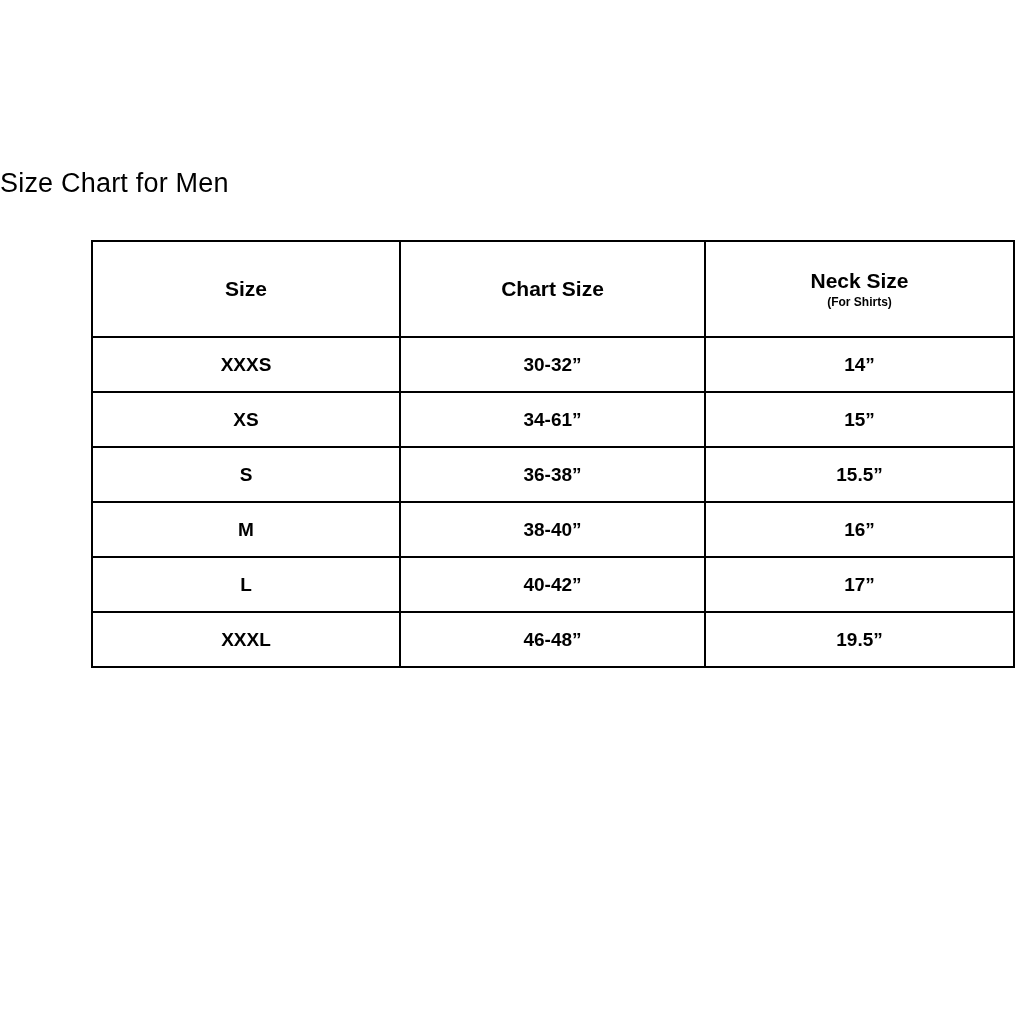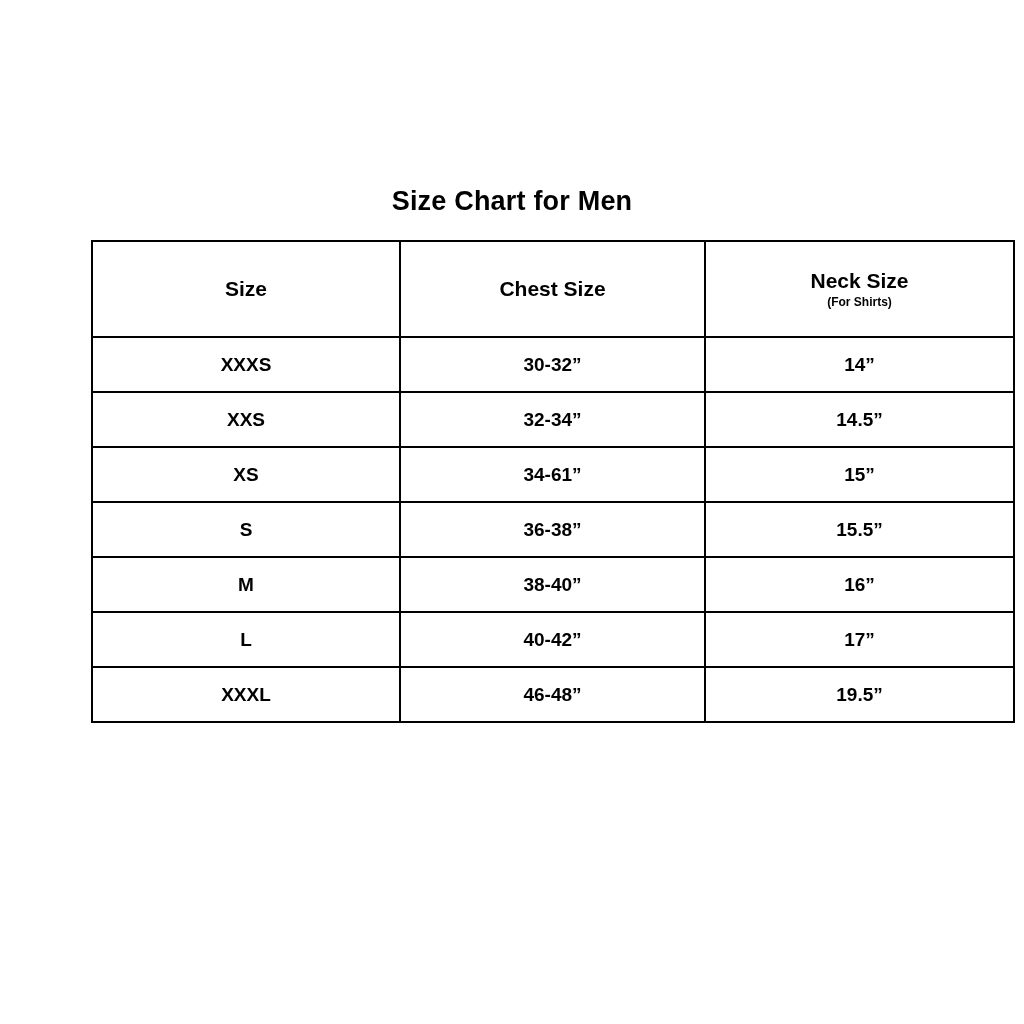--- a/index.html
+++ b/index.html
@@ -18,25 +18,23 @@
     position: relative;
     width: 1024px;
     height: 1024px;
     box-sizing: border-box;
   }
   .title {
     position: absolute;
     top: 168px;
     left: 0;
     width: 1024px;
-    text-align: center;
     font-size: 27px;
-    font-weight: bold;
+    font-weight: normal;
     letter-spacing: 0.2px;
-    margin-top: 18px;
   }
   .table-wrap {
     position: absolute;
     top: 240px;
     left: 51px;
     width: 922px;
   }
   table.size-chart {
     border-collapse: collapse;
     table-layout: fixed;
@@ -87,38 +85,33 @@
         <col class="c1">
         <col class="c2">
         <col class="c3">
       </colgroup>
       <thead>
         <tr>
           <th>
             <span>Size</span>
           </th>
           <th>
-            <span>Chest Size</span>
+            <span>Chart Size</span>
           </th>
           <th>
             <span>Neck Size</span>
             <span class="sub">(For Shirts)</span>
           </th>
         </tr>
       </thead>
       <tbody>
         <tr>
           <td class="size-cell">XXXS</td>
           <td>30-32”</td>
           <td>14”</td>
-        </tr>
-        <tr>
-          <td class="size-cell">XXS</td>
-          <td>32-34”</td>
-          <td>14.5”</td>
         </tr>
         <tr>
           <td class="size-cell">XS</td>
           <td>34-61”</td>
           <td>15”</td>
         </tr>
         <tr>
           <td class="size-cell">S</td>
           <td>36-38”</td>
           <td>15.5”</td>

